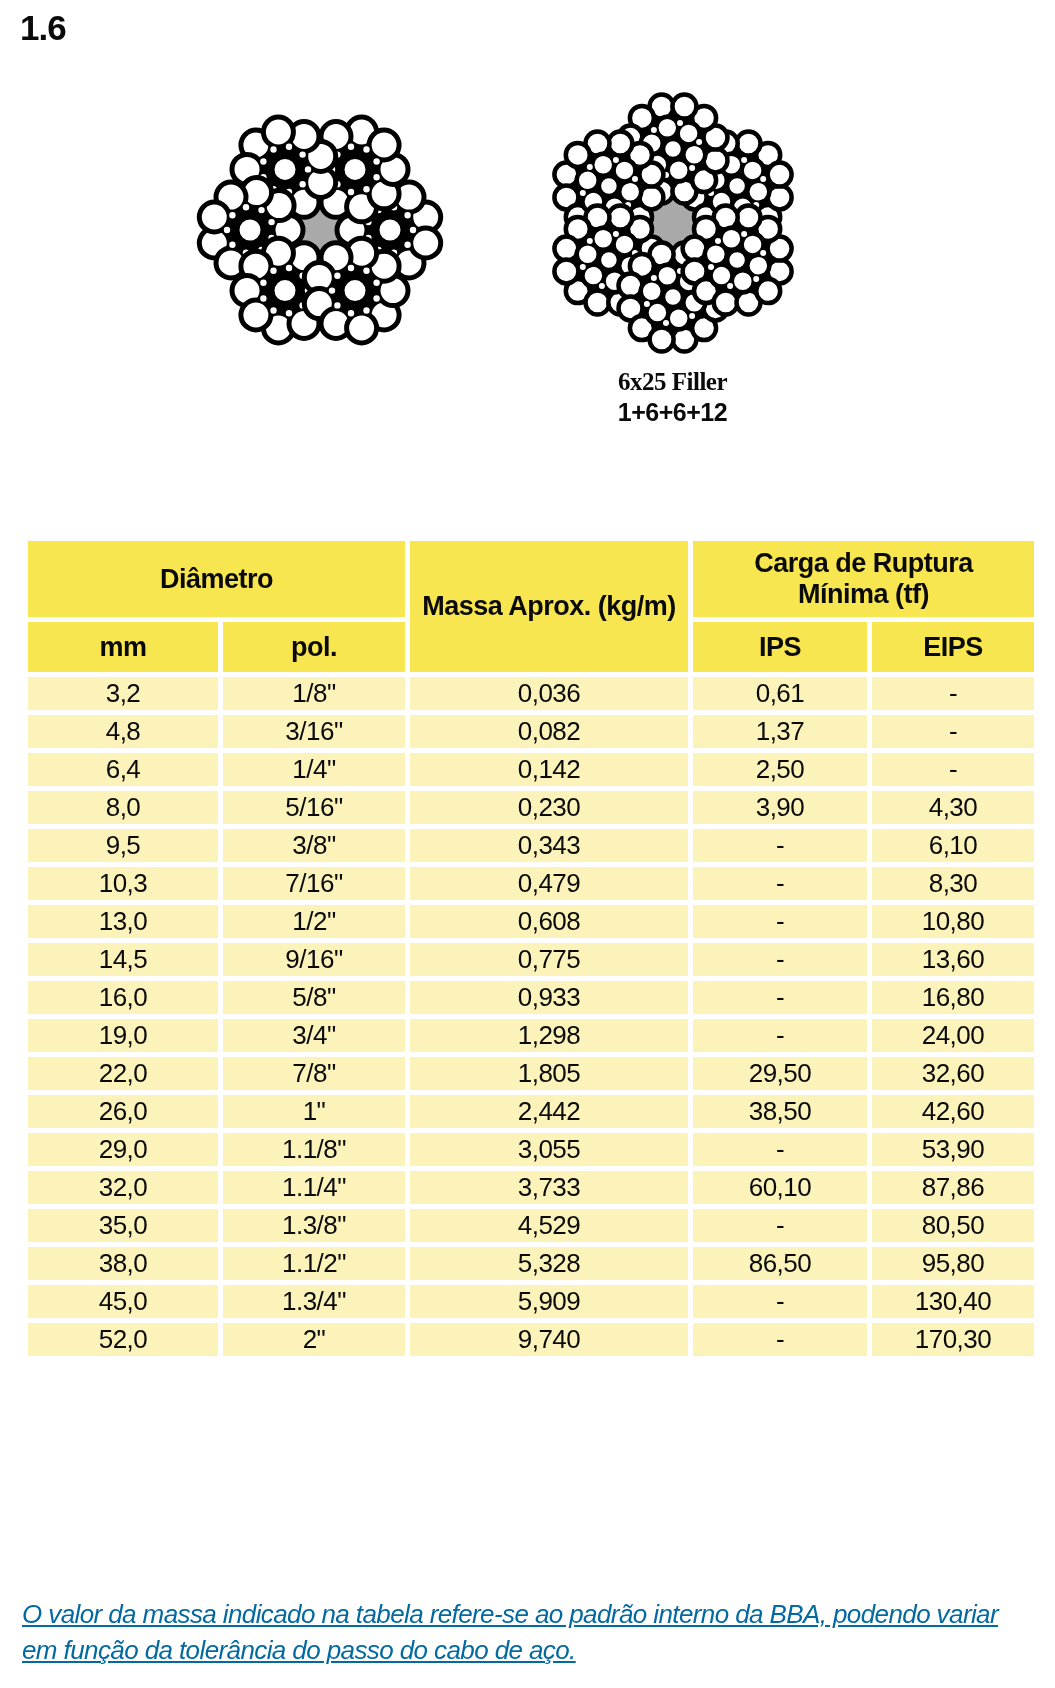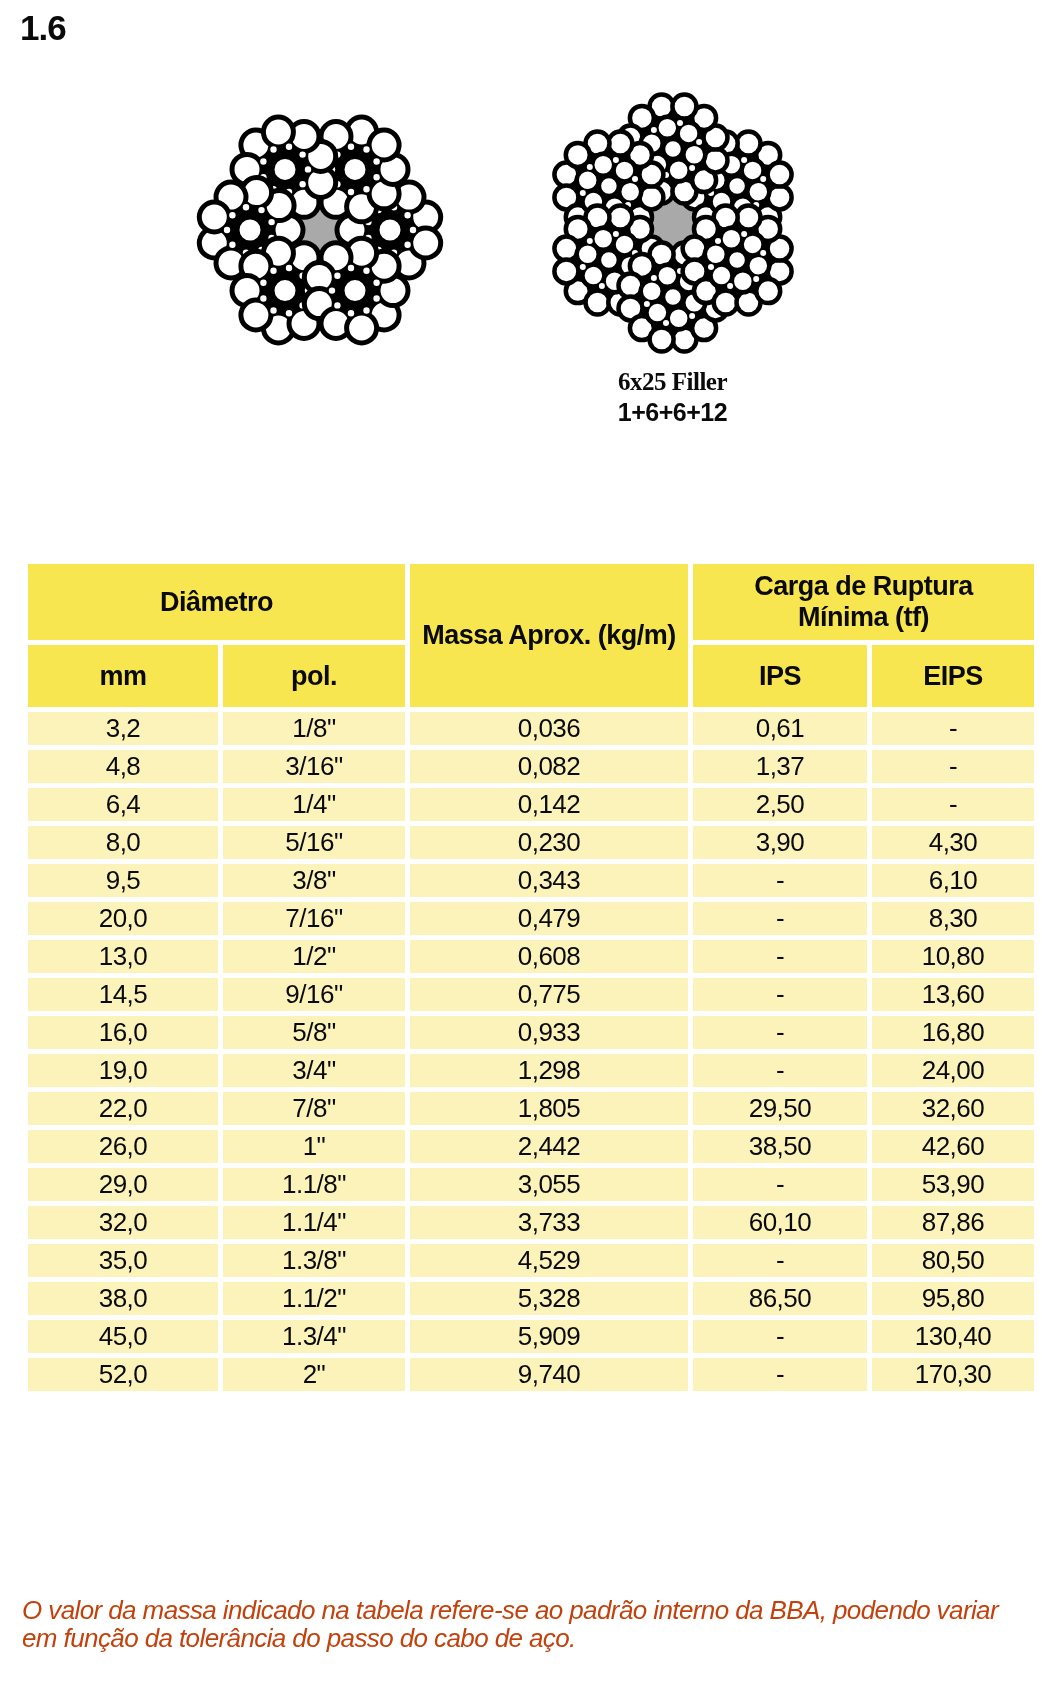--- a/index.html
+++ b/index.html
@@ -11,31 +11,31 @@
   .title-row{position:absolute;left:20px;top:8px;display:flex;align-items:baseline;
     font-weight:bold;font-size:35px;letter-spacing:-1px;white-space:nowrap;}
   .title-row .sec{width:110px;flex:0 0 110px;}
   
   .fig{position:absolute;text-align:center;}
   .fig-seale{left:150px;top:100px;width:340px;}
   .fig-filler{left:505px;top:83px;width:335px;}
   .fig svg{display:block;margin:0 auto;}
   .fig figcaption{margin-top:4px;font-weight:bold;font-size:25px;letter-spacing:-0.5px;line-height:30px;}
   
-  .spec-table{position:absolute;left:23px;top:559px;border-collapse:separate;border-spacing:5px;table-layout:fixed;}
+  .spec-table{position:absolute;left:23px;top:536px;border-collapse:separate;border-spacing:5px;table-layout:fixed;}
   .spec-table th{background:var(--header-yellow);font-weight:bold;font-size:27px;letter-spacing:-0.5px;
     text-align:center;vertical-align:middle;padding:0;line-height:31px;}
   .spec-table td{background:var(--row-yellow);font-size:26px;letter-spacing:-0.5px;
     text-align:center;vertical-align:middle;padding:0;height:33px;}
   .spec-table tr.h1 th{height:76px;}
-  .spec-table tr.h2 th{height:62px;}
+  .spec-table tr.h2 th{height:50px;}
   .two-line span{display:block;}
   
   .footnote{position:absolute;left:22px;top:1596px;width:1012px;margin:0;
-    font-style:italic;font-size:26px;letter-spacing:-0.6px;line-height:28px;color:#c2410c;}
+    font-style:italic;font-size:26px;letter-spacing:-0.6px;line-height:36px;color:#0369a1;text-decoration:underline;}
 </style>
 </head>
 <body>
 
 <div class="page">
 
   <div class="title-row">
     <span class="sec">1.6</span>
   </div>
 
@@ -385,21 +385,21 @@
           <td>4,30</td>
         </tr>
         <tr>
           <td>9,5</td>
           <td>3/8"</td>
           <td>0,343</td>
           <td>-</td>
           <td>6,10</td>
         </tr>
         <tr>
-          <td>20,0</td>
+          <td>10,3</td>
           <td>7/16"</td>
           <td>0,479</td>
           <td>-</td>
           <td>8,30</td>
         </tr>
         <tr>
           <td>13,0</td>
           <td>1/2"</td>
           <td>0,608</td>
           <td>-</td>

